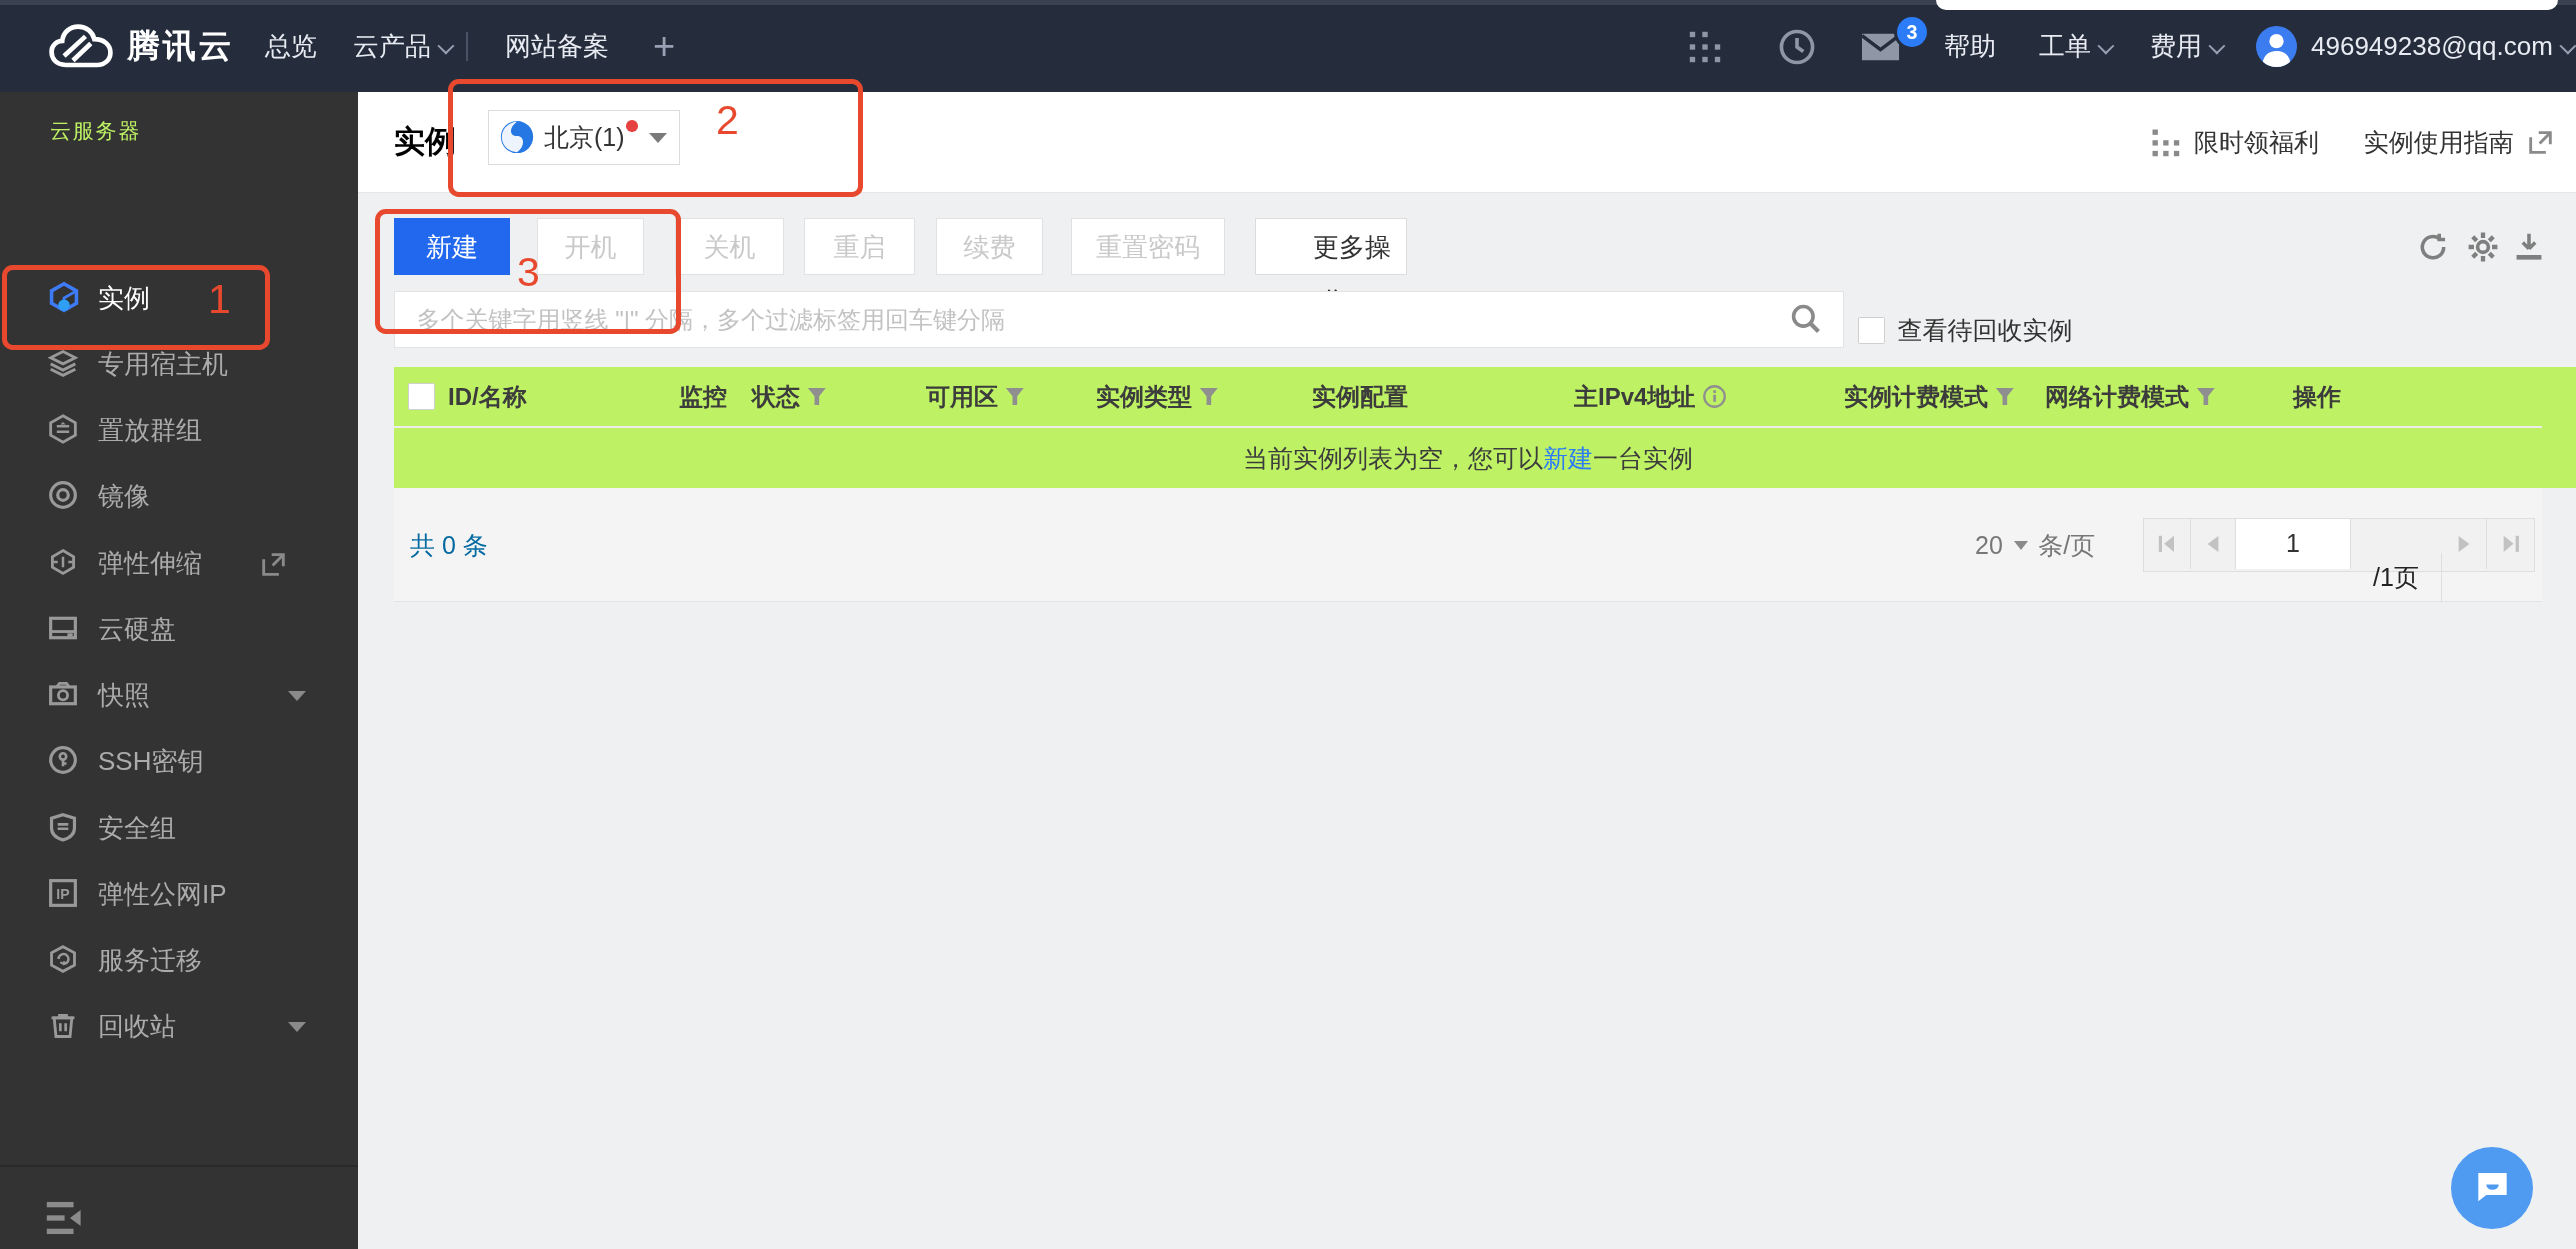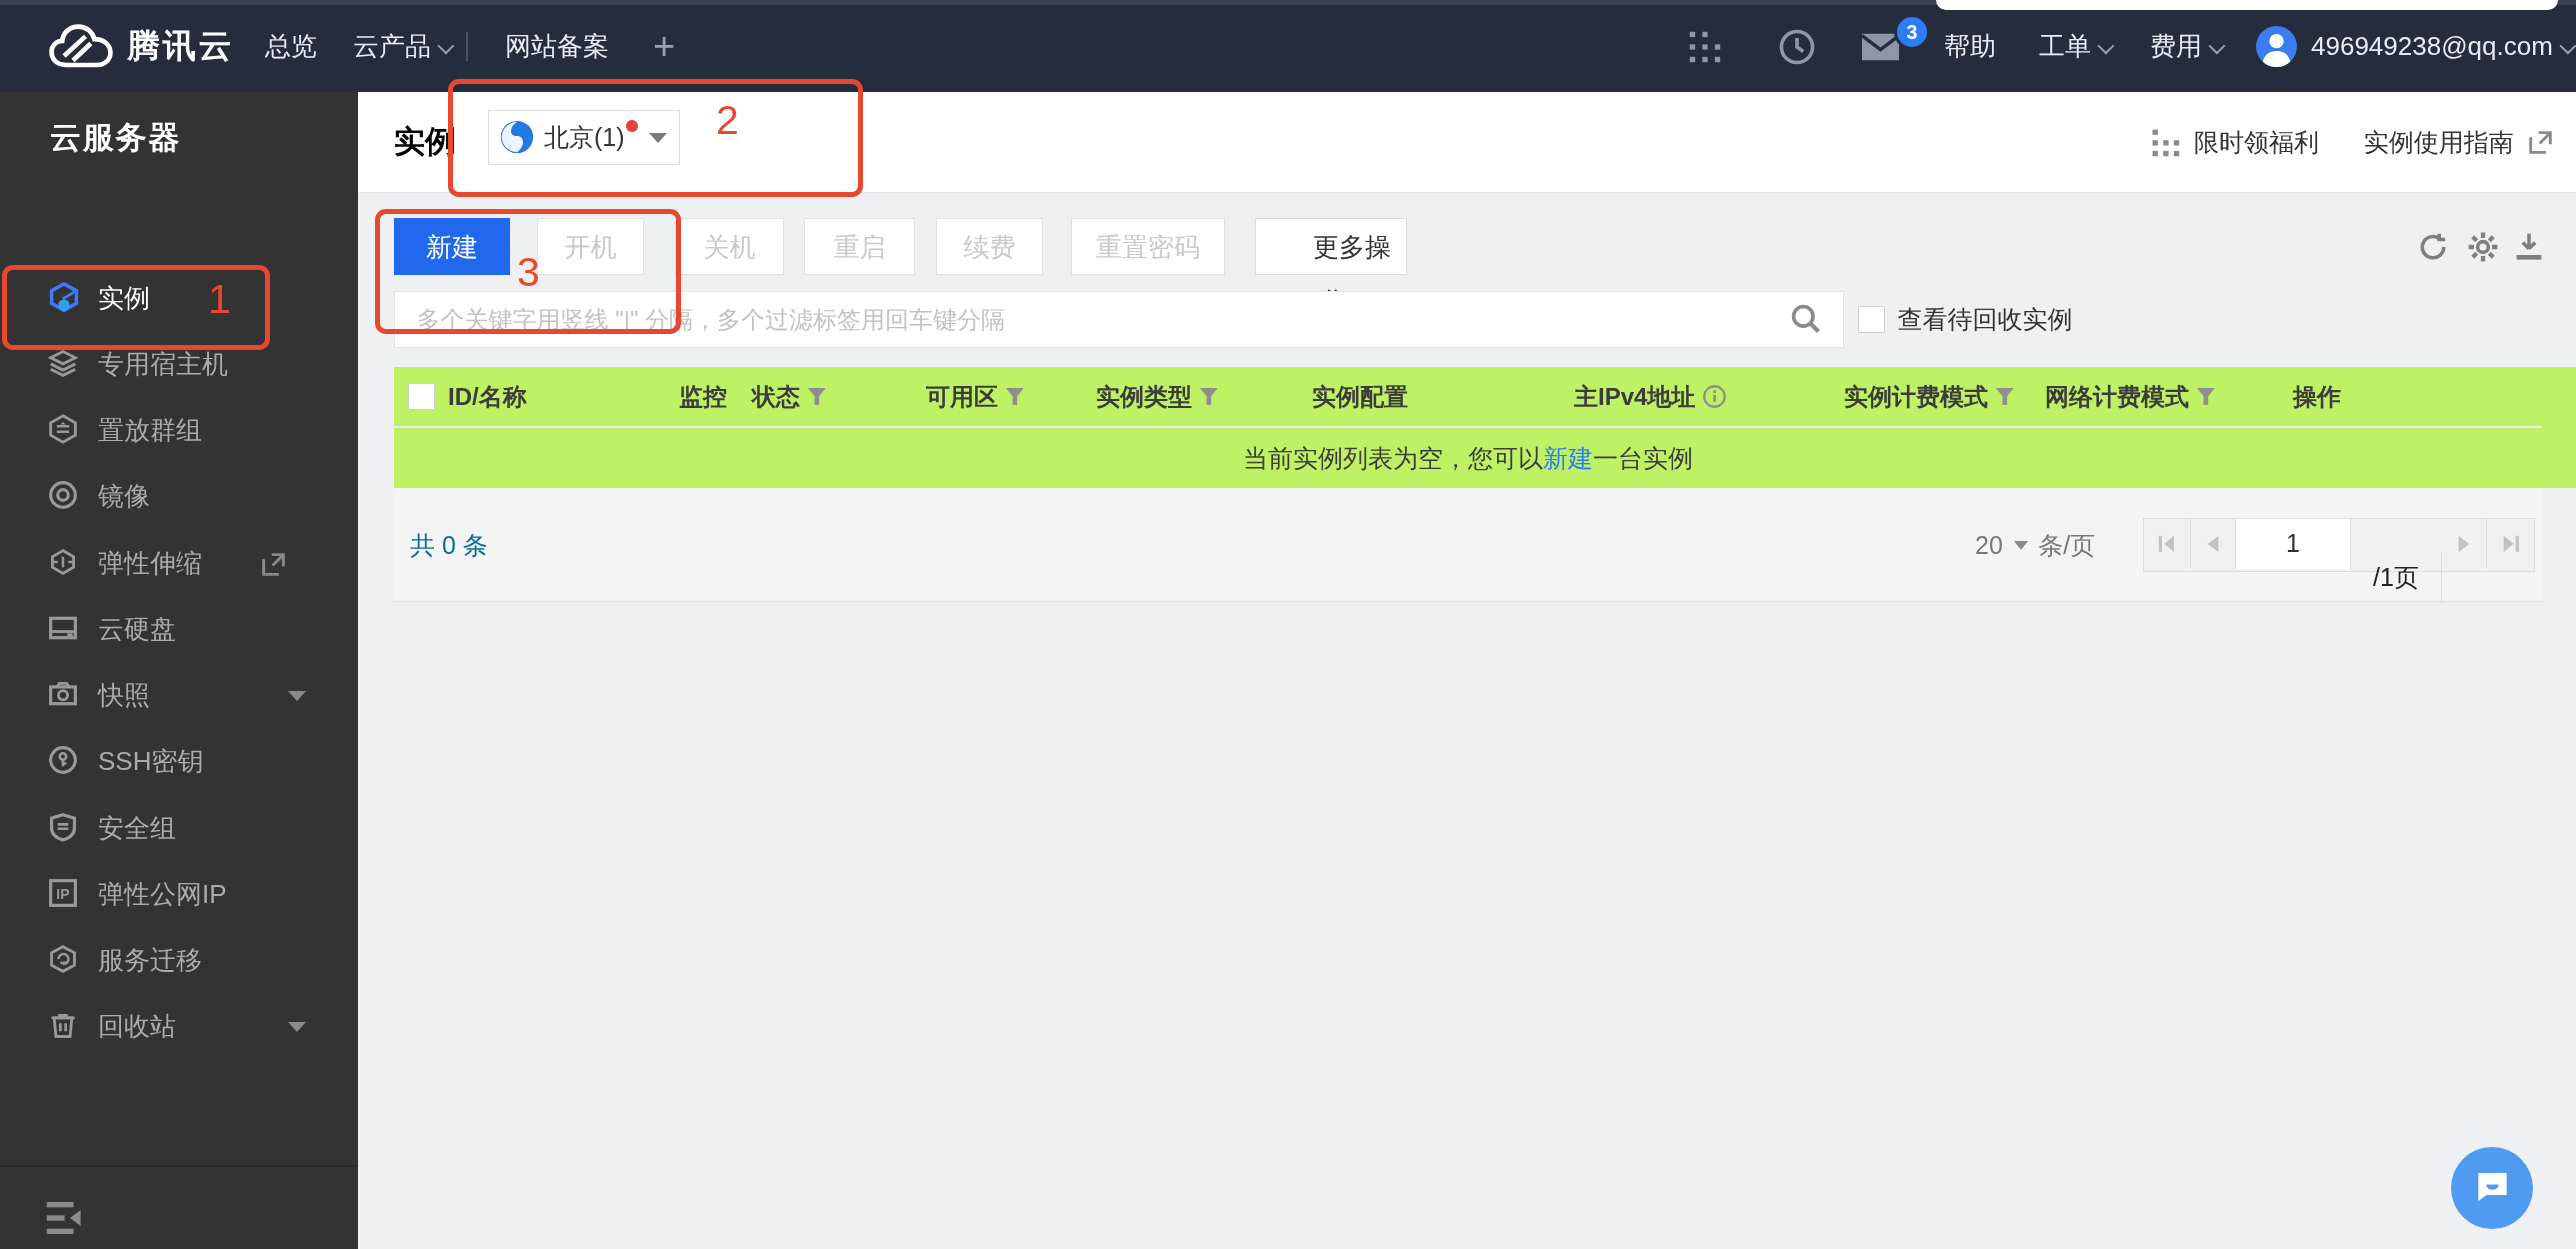--- a/index.html
+++ b/index.html
@@ -17,21 +17,21 @@
   .tb-divider{position:absolute;left:466px;top:32px;width:1.8px;height:29px;background:#4a5263;}
   .tb-plus{font-size:38px;color:#98a1b3;font-weight:400;}
   .chev{display:inline-block;width:9.8px;height:9.8px;border-right:2.7px solid #97a0b1;border-bottom:2.7px solid #97a0b1;
         transform:rotate(45deg);vertical-align:middle;margin-left:9px;margin-bottom:5.4px;}
   .badge{position:absolute;left:1894px;top:14.3px;width:30px;height:30px;border-radius:50%;background:#2b7cf6;
         border:3.6px solid #252d3d;color:#fff;font-size:19.7px;font-weight:700;text-align:center;line-height:30px;z-index:25;}
   .avatar{position:absolute;left:2256px;top:26px;width:41px;height:41px;border-radius:50%;background:#3b7df0;overflow:hidden;}
 
   
   .sidebar{position:absolute;left:0;top:92px;width:358px;height:1157px;background:#333333;z-index:10;}
-  .sb-title{position:absolute;left:50px;top:25px;font-size:31px;font-weight:700;color:#ffffff;letter-spacing:1.8px;}
+  .sb-title{position:absolute;left:50px;top:25px;font-size:21px;font-weight:400;color:#bef264;letter-spacing:1.8px;}
   .sb-item{position:absolute;left:0;width:358px;height:66px;cursor:pointer;}
   .sb-ico{position:absolute;left:48px;top:17px;}
   .sb-label{position:absolute;left:98px;top:0;height:66px;line-height:66px;font-size:26px;color:#ababab;white-space:nowrap;}
   .sb-item.active .sb-label{color:#ffffff;}
   .sb-extra{position:absolute;top:21.5px;}
   .sb-chev{position:absolute;right:52px;top:29px;width:0;height:0;
         border-left:9px solid transparent;border-right:9px solid transparent;border-top:10.7px solid #8a8a8a;}
   .sb-footline{position:absolute;left:0;top:1073px;width:358px;height:1.8px;background:#2a2a2a;}
 
   
@@ -52,21 +52,21 @@
   .btn-primary{background:#2268ef;color:#ffffff;border:none;line-height:57px;}
   .btn-plain{background:#ffffff;border:1.8px solid #e1e1e1;color:#c9c9c9;line-height:54px;}
   .btn-normal{background:#ffffff;border:1.8px solid #dcdcdc;color:#333333;line-height:54px;padding-left:48px;}
   .tool-ico{position:absolute;top:231px;cursor:pointer;}
 
   
   .search-box{position:absolute;left:394px;top:291px;width:1450px;height:57px;box-sizing:border-box;
         background:#fff;border:1.8px solid #e3e3e3;font-size:24px;color:#555;padding:0 63px 0 21.5px;outline:none;}
   .search-box::placeholder{color:#c2c2c2;}
   .mag{position:absolute;left:1790px;top:303px;}
-  .recycle-wrap{position:absolute;left:1858px;top:291px;height:57px;display:flex;align-items:center;gap:12.5px;}
+  .recycle-wrap{position:absolute;left:1858px;top:302px;height:57px;display:flex;align-items:center;gap:12.5px;}
   .cbox{width:27px;height:27px;background:#fff;border:1.8px solid #cfcfcf;box-sizing:border-box;border-radius:1.8px;}
   .recycle-label{font-size:25px;color:#333;}
 
   
   .card{position:absolute;left:394px;top:367px;width:2492px;height:121px;background:#bef264;}
   .thead-line{position:absolute;left:0;top:59px;width:2148px;height:1.8px;background:#ececec;}
   .th{position:absolute;top:0;height:59px;line-height:59px;font-size:24px;font-weight:700;color:#3c3c3c;white-space:nowrap;}
   .th svg{vertical-align:middle;margin-left:7.2px;margin-bottom:3.6px;}
   .hdr-cbox{position:absolute;left:14.3px;top:16px;}
   .empty-row{position:absolute;left:0;top:61px;width:2148px;height:60px;display:flex;align-items:center;justify-content:center;

